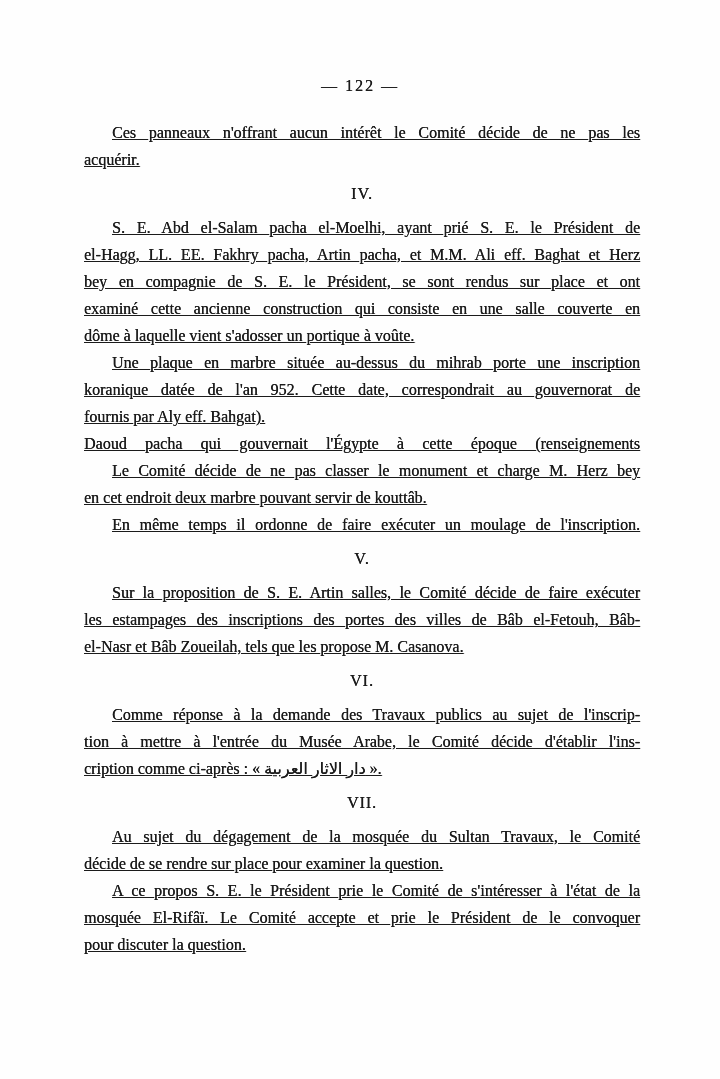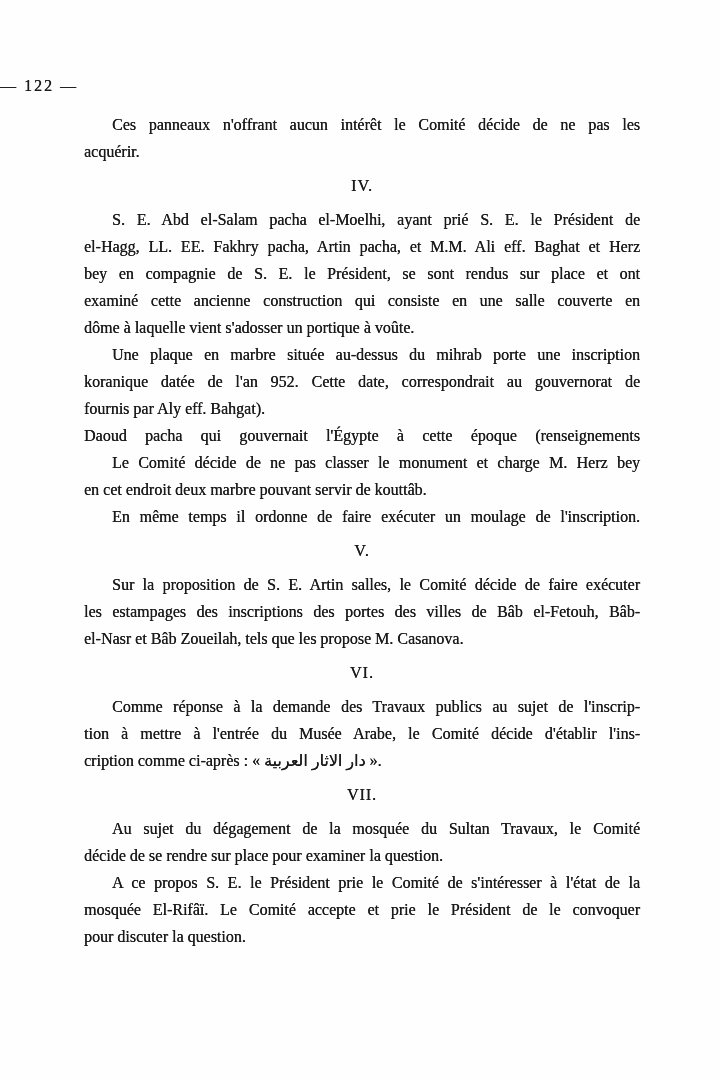--- a/index.html
+++ b/index.html
@@ -14,42 +14,43 @@
     background: #fefefe;
     color: #1b1b1b;
     font-family: "Liberation Serif", "DejaVu Serif", "DejaVu Sans", serif;
     font-size: 16px;
     overflow: hidden;
     box-sizing: border-box;
     padding-top: 72px;
     text-shadow: 0.25px 0 0 currentColor;
   }
   .pagenum {
-    text-align: left;
+    text-align: center;
     line-height: 27px;
-    margin-bottom: 12px;
+    margin-bottom: 20px;
     letter-spacing: 2px;
   }
   .content {
     padding: 0 80px 0 84px;
   }
   .heading {
     text-align: center;
     font-size: 16px;
     font-weight: normal;
     line-height: 27px;
     margin: 7px 0 7px 0;
     letter-spacing: 1px;
   }
   .line {
     line-height: 27px;
     white-space: nowrap;
     text-align: justify;
     text-align-last: justify;
     text-justify: inter-word;
+    text-decoration: underline;
   }
   .line.last {
     text-align: left;
     text-align-last: left;
   }
   .line.first {
     text-indent: 28px;
   }
 </style>
 </head>

